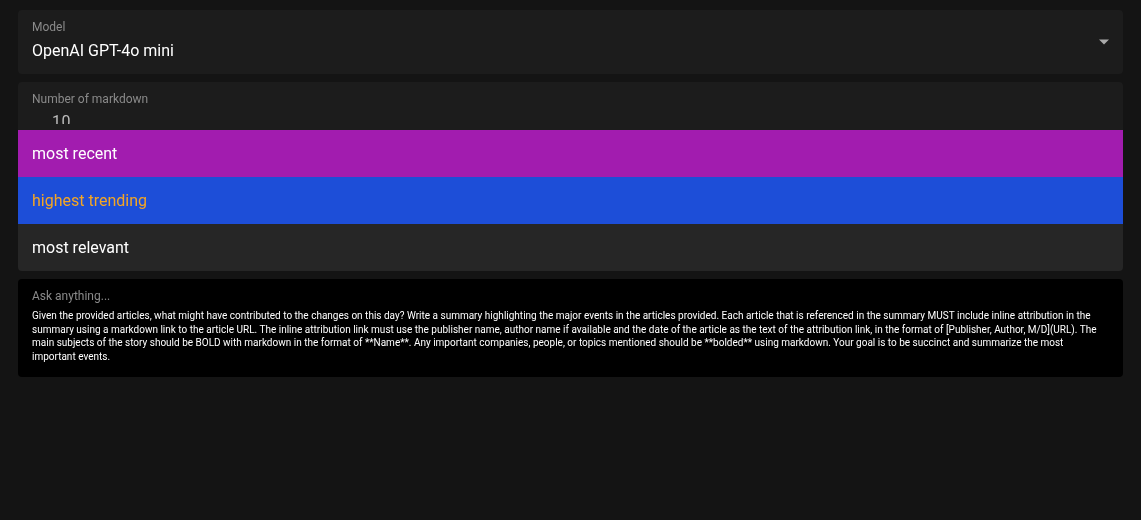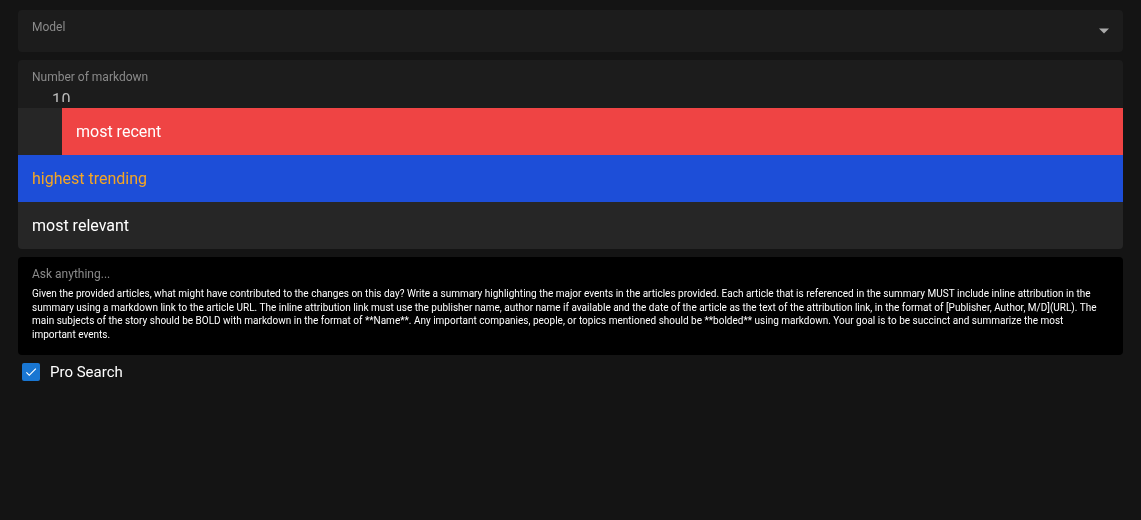--- a/index.html
+++ b/index.html
@@ -75,23 +75,22 @@
       padding: 14px 14px;
       font-size: 16px;
       color: #ffffff;
       cursor: pointer;
     }
     .dropdown-option.selected {
       color: #f5a623;
       background: #1d4ed8;
     }
     .dropdown-option.first {
-      background: #ef4444;
+      background: #a21caf;
       border-radius: 0;
-      margin-left: 44px;
     }
     .prompt-group {
       background: #000000;
       border-radius: 4px;
       margin: 0 8px 8px 8px;
       padding: 10px 14px 14px 14px;
     }
     .prompt-text {
       color: #ffffff;
       font-size: 10px;
@@ -141,42 +140,35 @@
       cursor: pointer;
     }
   </style>
 </head>
 <body>
 
 <div class="form-container">
 
   <div class="field-group">
     <span class="field-label">Model</span>
+    <div class="field-value">OpenAI GPT-4o mini</div>
     <span class="dropdown-caret"></span>
   </div>
 
   <div class="num-articles-group">
     <span class="field-label">Number of markdown</span>
     <div class="num-value-clip">10</div>
   </div>
 
   <div class="dropdown-list">
     <div class="dropdown-option first">most recent</div>
     <div class="dropdown-option selected">highest trending</div>
     <div class="dropdown-option">most relevant</div>
   </div>
 
   <div class="prompt-group">
     <span class="field-label">Ask anything...</span>
     <div class="prompt-text">Given the provided articles, what might have contributed to the changes on this day? Write a summary highlighting the major events in the articles provided. Each article that is referenced in the summary MUST include inline attribution in the summary using a markdown link to the article URL. The inline attribution link must use the publisher name, author name if available and the date of the article as the text of the attribution link, in the format of [Publisher, Author, M/D](URL). The main subjects of the story should be BOLD with markdown in the format of **Name**. Any important companies, people, or topics mentioned should be **bolded** using markdown. Your goal is to be succinct and summarize the most important events.</div>
   </div>
 
-  <div class="checkbox-row">
-    <div class="checkbox">
-      <svg viewBox="0 0 24 24">
-        <path fill="#ffffff" d="M9 16.17L4.83 12l-1.42 1.41L9 19 21 7l-1.41-1.41z"></path>
-      </svg>
-    </div>
-    <span class="checkbox-label">Pro Search</span>
-  </div>
 
 
 </div>
 
 </body></html>

